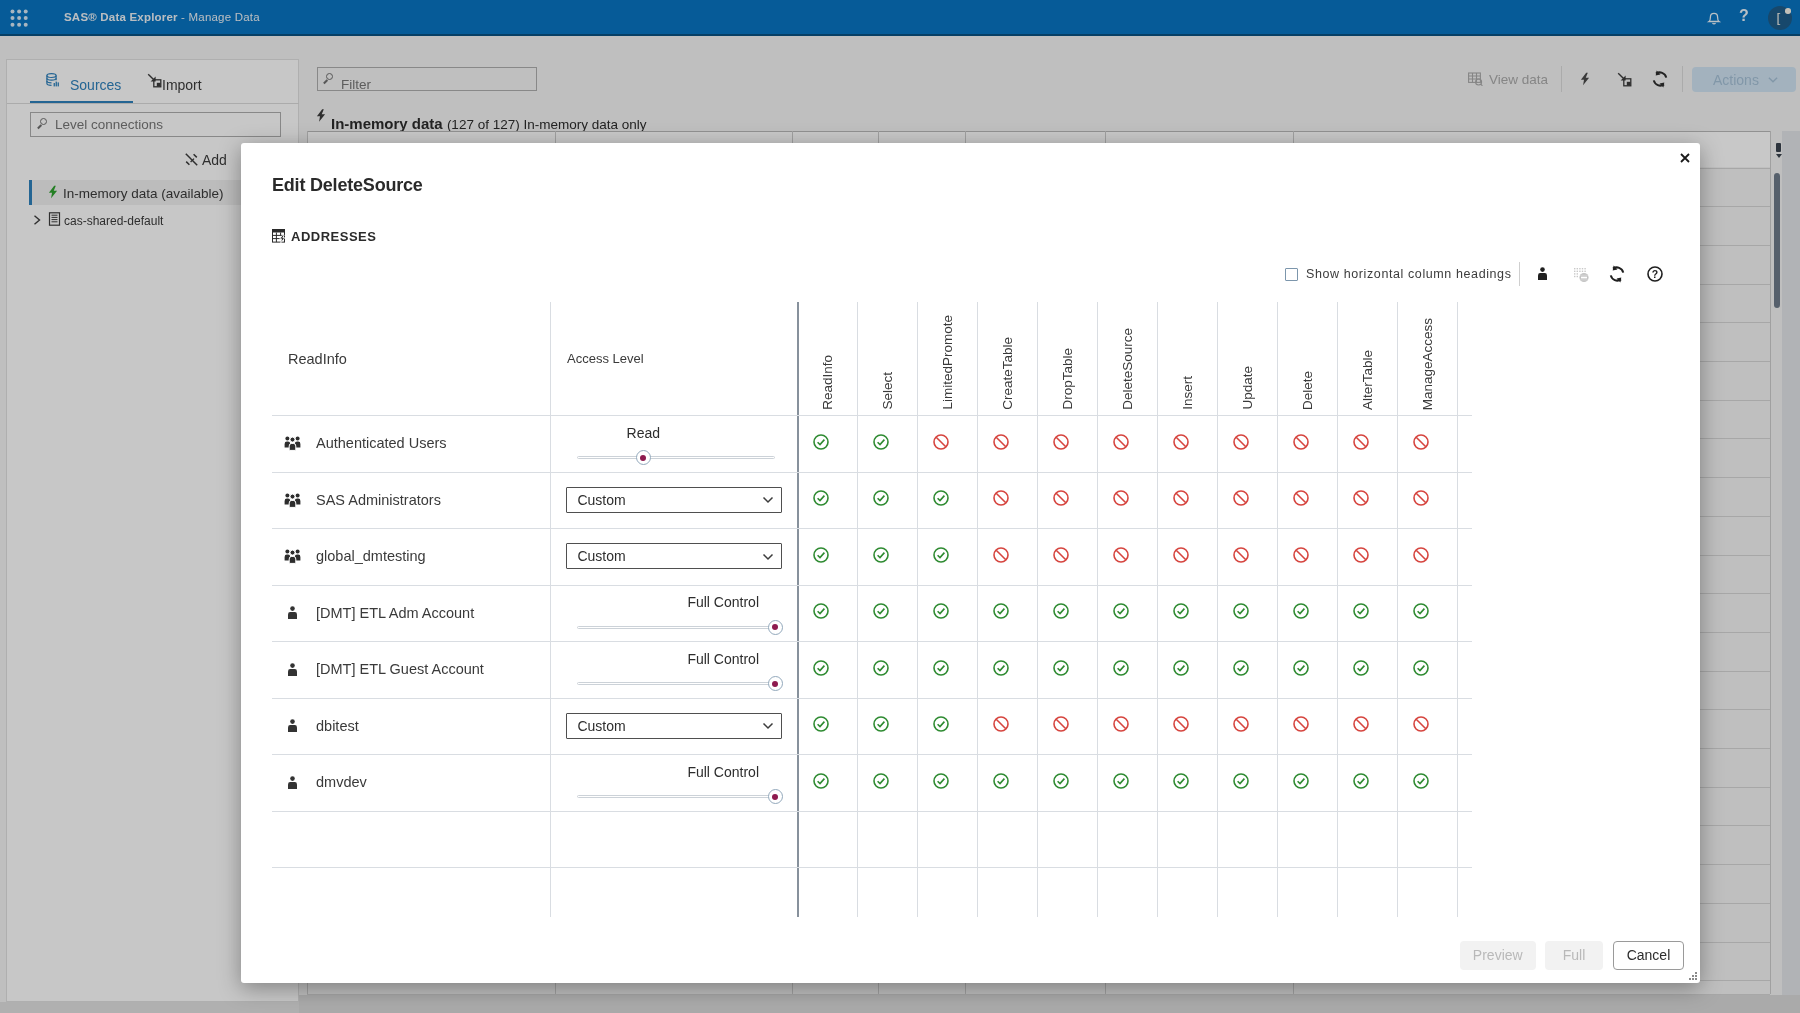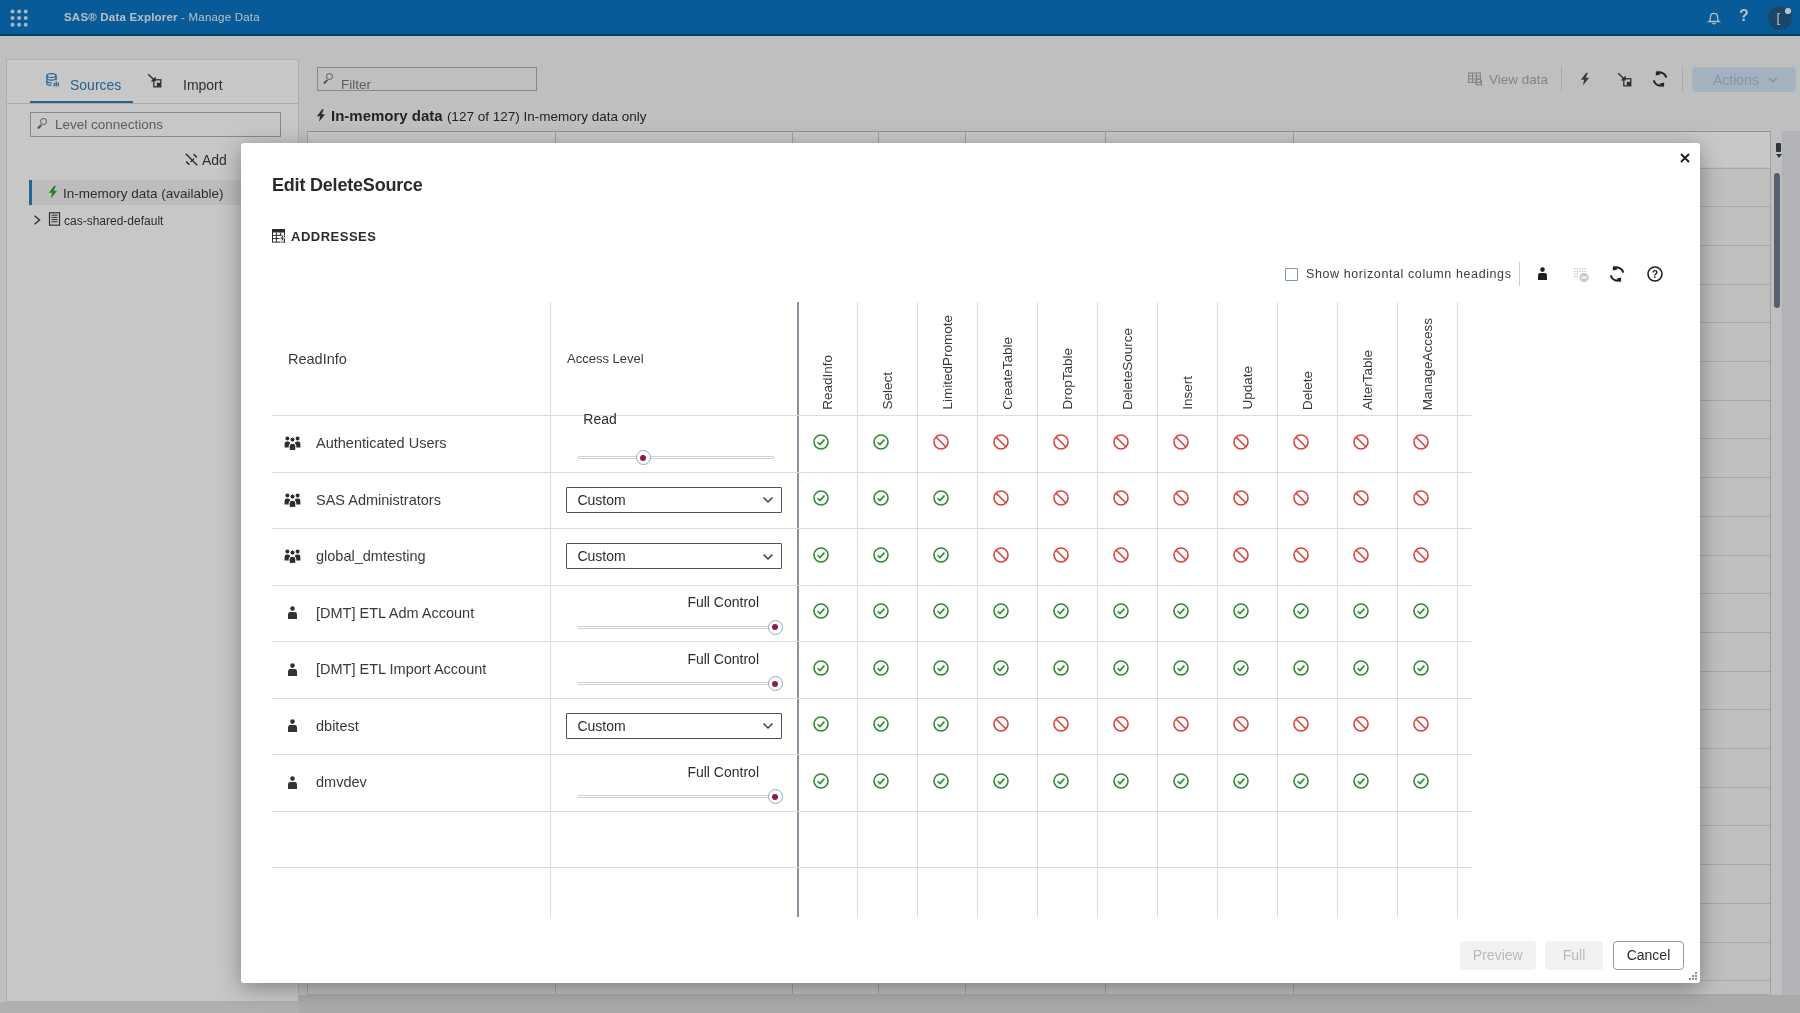--- a/index.html
+++ b/index.html
@@ -38,21 +38,21 @@
   </svg>
 <div class="tabtxt" style="left:70px;color:#2e7fb9;top:77px">Sources</div>
 <svg style="position:absolute;left:147px;top:73px" width="15" height="15" viewBox="0 0 15 15">
     <g stroke="#3c3c3c" fill="none" stroke-width="1.4">
       <path d="M1.2 1.2 L7.6 7.6"></path>
     </g>
     <path d="M8.6 3.6 V8.6 H3.6 Z" fill="#3c3c3c"></path>
     <rect x="6.8" y="6.8" width="7" height="7" fill="none" stroke="#3c3c3c" stroke-width="1.3"></rect>
     <rect x="9.8" y="9.8" width="3.8" height="3.8" fill="#3c3c3c"></rect>
   </svg>
-<div class="tabtxt" style="left:183px;top:77px;color:#3c3c3c">Import</div>
+<div class="tabtxt" style="left:162px;top:77px;color:#3c3c3c">Import</div>
 <div class="abs" style="left:30px;top:101px;width:103px;height:3px;background:#2e7fb9"></div>
 <div class="abs" style="left:7px;top:103px;width:292px;height:1px;background:#d7d7d7"></div>
 <div class="fbox" style="left:30px;top:112px;width:251px;height:25px"></div>
 <div class="mag" style="left:40px;top:117.5px"></div>
 <div class="magh" style="left:36.5px;top:126px"></div>
 <div class="abs ph" style="left:55px;top:117px">Level connections</div>
 <svg style="position:absolute;left:185px;top:153px" width="13" height="13" viewBox="0 0 13 13">
     <g stroke="#3c3c3c" stroke-width="1.5" fill="none">
       <path d="M0.8 0.8 L12.2 12.2"></path>
       <path d="M8.6 1.2 L11.8 4.4 M1.2 8.6 L4.4 11.8"></path>
@@ -112,21 +112,21 @@
   </svg>
 <div class="sep" style="left:1682px;top:66px;width:1px;height:26px"></div>
 <div class="abs" style="left:1692px;top:67px;width:104px;height:25px;background:#cde0ef;border-radius:4px"></div>
 <div class="abs" style="left:1713px;top:71.5px;font-size:14px;color:#a3bed4">Actions</div>
 <svg style="position:absolute;left:1768px;top:76px" width="10" height="8" viewBox="0 0 11 8">
     <path d="M1 1.5 L5.5 6 L10 1.5" fill="none" stroke="#a3bed4" stroke-width="1.5"></path>
   </svg>
 <svg style="position:absolute;left:316px;top:108px" width="10" height="15" viewBox="0 0 11 15">
     <path d="M6.8 0.5 L1 8.4 L4.4 8.4 L3.4 14.5 L10 6.2 L6.3 6.2 L8.6 0.5 Z" fill="#3c3c3c"></path>
   </svg>
-<div class="abs" style="left:331px;top:107px;font-size:15px;font-weight:bold;color:#2d2d2d">In-memory data <span style="font-weight:normal;font-size:13.5px">(127 of 127)</span><span style="font-weight:normal;font-size:13.5px"> In-memory data only</span></div>
+<div class="abs" style="left:331px;top:115px;font-size:15px;font-weight:bold;color:#2d2d2d">In-memory data <span style="font-weight:normal;font-size:13.5px">(127 of 127)</span><span style="font-weight:normal;font-size:13.5px"> In-memory data only</span></div>
 <div class="abs" style="left:307px;top:131px;width:1463px;height:36px;background:#fbfbfb;border-top:1px solid #b7b7b7"></div>
 <div class="bgv" style="left:555px;top:131px;height:863px"></div>
 <div class="bgv" style="left:792px;top:131px;height:863px"></div>
 <div class="bgv" style="left:878px;top:131px;height:863px"></div>
 <div class="bgv" style="left:965px;top:131px;height:863px"></div>
 <div class="bgv" style="left:1105px;top:131px;height:863px"></div>
 <div class="bgv" style="left:1293px;top:131px;height:863px"></div>
 <div class="bgv" style="left:307px;top:131px;height:863px"></div>
 <div class="bgv" style="left:1770px;top:131px;height:863px"></div>
 <div class="rowline" style="left:307px;top:167.5px;width:1463px"></div>
@@ -256,21 +256,21 @@
         <path d="M0.6 12.6 V9 Q0.6 6.6 2.9 6.6 H4 Q6.2 6.6 6.2 9 V12.6 Z"></path>
         <circle cx="13.6" cy="3.4" r="2"></circle>
         <path d="M10.8 12.6 V9 Q10.8 6.6 13.1 6.6 H14.2 Q16.4 6.6 16.4 9 V12.6 Z"></path>
       </g>
       <g fill="#2d2d2d" stroke="#fff" stroke-width="1">
         <circle cx="8.5" cy="4.6" r="2.5"></circle>
         <path d="M5.2 15.4 V11 Q5.2 8.4 7.7 8.4 H9.3 Q11.8 8.4 11.8 11 V15.4 Z"></path>
       </g>
     </svg>
     <div class="cellname" style="left:75px;top:292.2px">Authenticated Users</div>
-    <div class="sl-label" style="left:342.3px;top:268px;width:120px;">Read</div>
+    <div class="sl-label" style="left:342.3px;top:282px;width:120px;text-align:center">Read</div>
     <div class="sl-track" style="left:336px;top:313px;width:198px"></div>
     <div class="sl-handle" style="left:394.8px;top:307px"></div>
     <svg class="perm" style="left:571.3px;top:289.8px" width="18" height="18" viewBox="0 0 18 18">
       <circle cx="9" cy="9" r="7" fill="none" stroke="#2f8b32" stroke-width="1.6"></circle>
       <path d="M5.6 9.2 L8 11.6 L12.4 6.6" fill="none" stroke="#2f8b32" stroke-width="1.6"></path>
     </svg>
     <svg class="perm" style="left:631.3px;top:289.8px" width="18" height="18" viewBox="0 0 18 18">
       <circle cx="9" cy="9" r="7" fill="none" stroke="#2f8b32" stroke-width="1.6"></circle>
       <path d="M5.6 9.2 L8 11.6 L12.4 6.6" fill="none" stroke="#2f8b32" stroke-width="1.6"></path>
     </svg>
@@ -485,21 +485,21 @@
     <svg class="perm" style="left:1171.3px;top:459.2px" width="18" height="18" viewBox="0 0 18 18">
       <circle cx="9" cy="9" r="7" fill="none" stroke="#2f8b32" stroke-width="1.6"></circle>
       <path d="M5.6 9.2 L8 11.6 L12.4 6.6" fill="none" stroke="#2f8b32" stroke-width="1.6"></path>
     </svg>
     <svg style="position:absolute;left:46px;top:519.8px" width="11" height="13" viewBox="0 0 11 13">
       <g fill="#333">
         <circle cx="5.5" cy="2.6" r="2.3"></circle>
         <path d="M1 13 L1 8.4 Q1 6 3.2 6 L7.8 6 Q10 6 10 8.4 L10 13 Z"></path>
       </g>
     </svg>
-    <div class="cellname" style="left:75px;top:518.2px">[DMT] ETL Import Account</div>
+    <div class="cellname" style="left:75px;top:518.2px">[DMT] ETL Guest Account</div>
     <div class="sl-label" style="left:354px;top:507.5px;width:164px;text-align:right">Full Control</div>
     <div class="sl-track" style="left:336px;top:539px;width:198px"></div>
     <div class="sl-handle" style="left:526.5px;top:533px"></div>
     <svg class="perm" style="left:571.3px;top:515.8px" width="18" height="18" viewBox="0 0 18 18">
       <circle cx="9" cy="9" r="7" fill="none" stroke="#2f8b32" stroke-width="1.6"></circle>
       <path d="M5.6 9.2 L8 11.6 L12.4 6.6" fill="none" stroke="#2f8b32" stroke-width="1.6"></path>
     </svg>
     <svg class="perm" style="left:631.3px;top:515.8px" width="18" height="18" viewBox="0 0 18 18">
       <circle cx="9" cy="9" r="7" fill="none" stroke="#2f8b32" stroke-width="1.6"></circle>
       <path d="M5.6 9.2 L8 11.6 L12.4 6.6" fill="none" stroke="#2f8b32" stroke-width="1.6"></path>

